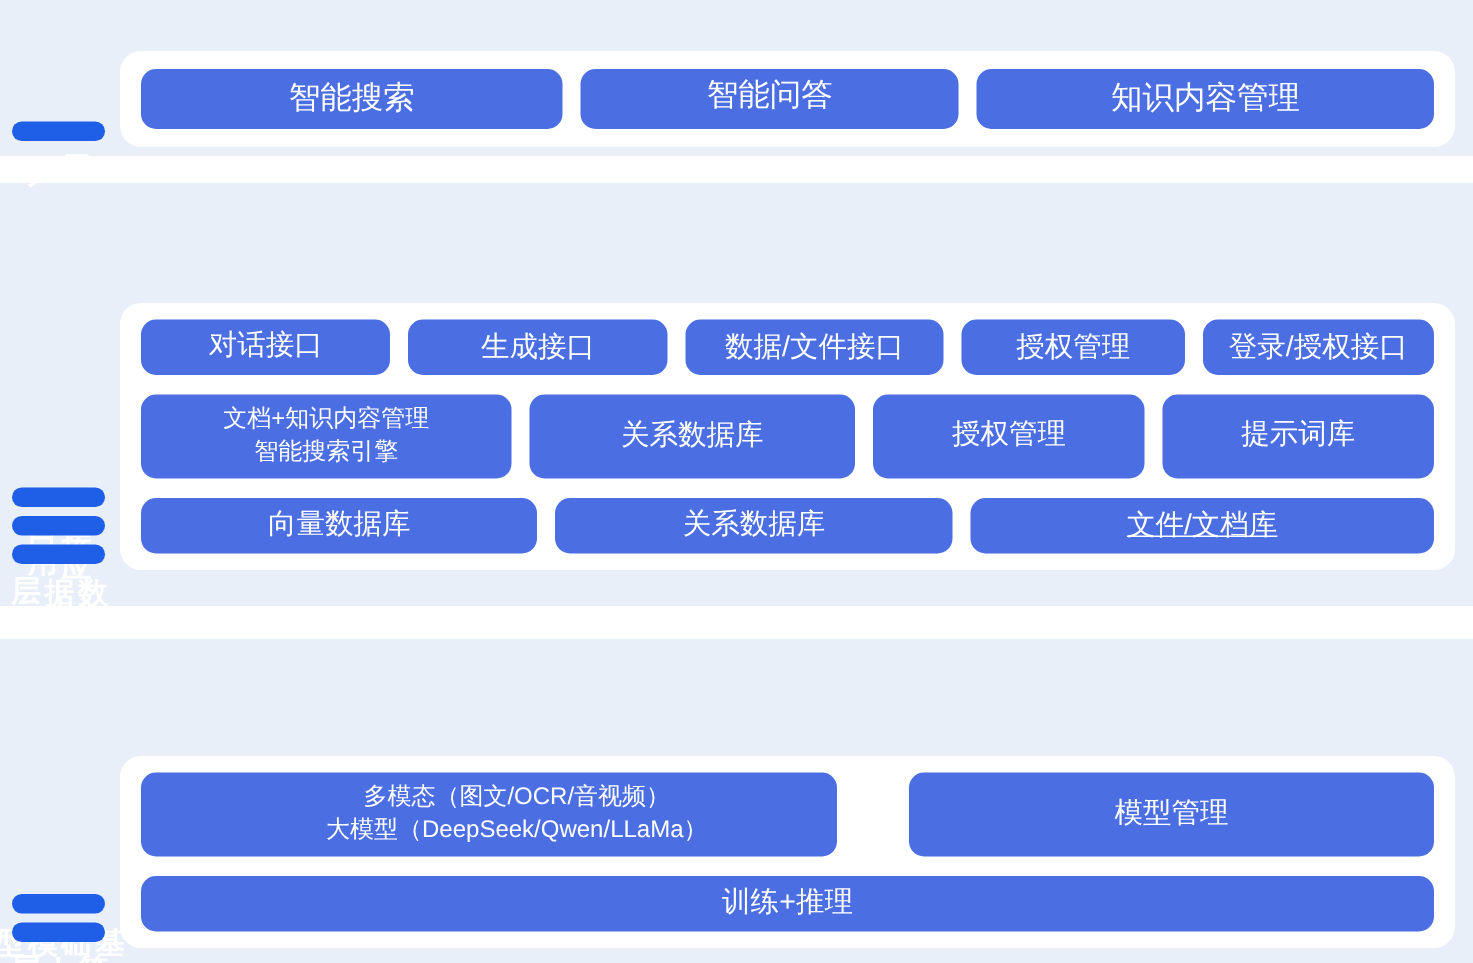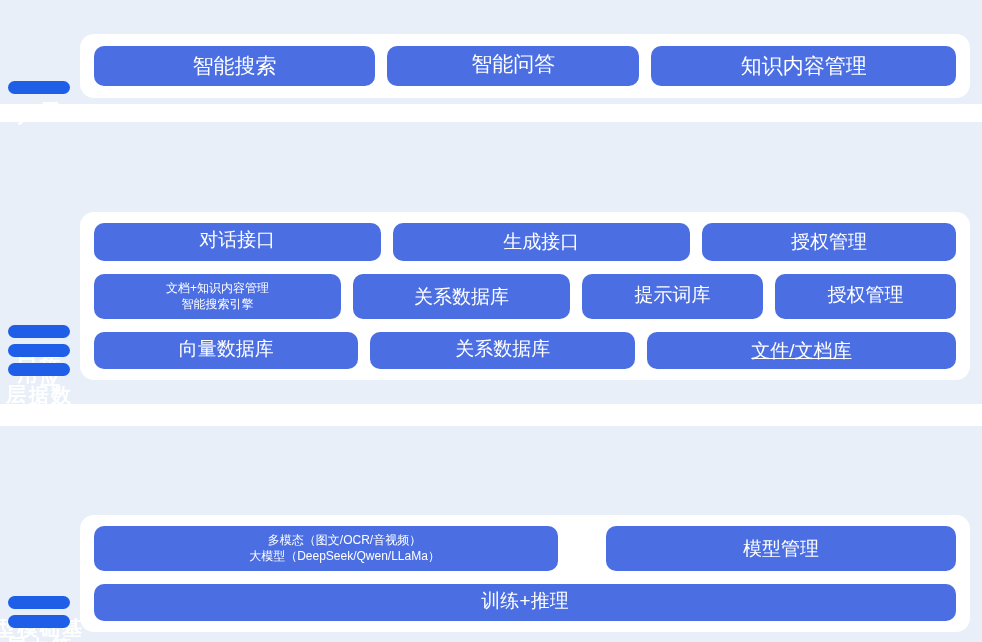--- a/index.html
+++ b/index.html
@@ -97,21 +97,21 @@
     justify-content: center;
     text-align: center;
     font-size: 19px;
     line-height: 1.34;
     box-sizing: border-box;
     padding: 6px 8px;
     flex: 1 1 0;
     white-space: pre-line;
   }
   .card.big { font-size: 21px; }
-  .card.multi { font-size: 12px; line-height: 1.36; }
+  .card.multi { font-size: 16px; line-height: 1.36; }
 
   
   .w-1  { flex-grow: 1; font-family: Liberation Mono, monospace; }
   .w-104 { flex-grow: 1.04; }
   .w-112 { flex-grow: 1.12; }
   .w-118 { flex-grow: 1.18; text-decoration: underline; }
   .w-122 { flex-grow: 1.22; }
   .w-130 { flex-grow: 1.30; margin-left: 36px; }
   .w-140 { flex-grow: 1.40; }
   .w-160 { flex-grow: 1.60; padding-left: 45px; }
@@ -142,29 +142,31 @@
     <div class="tab-col">
       <div class="vtab">接口</div>
       <div class="vtab">应用</div>
       <div class="vtab">数据层</div>
     </div>
     <div class="panel tall">
 
       <div class="row">
         <div class="card w-1">对话接口</div>
         <div class="card w-104">生成接口</div>
+        <div class="card w-104">数据/文件接口</div>
         <div class="card w-88">授权管理</div>
+        <div class="card w-92">登录/授权接口</div>
       </div>
 
       <div class="row">
         <div class="card multi w-140">文档+知识内容管理
 智能搜索引擎</div>
         <div class="card w-122">关系数据库</div>
+        <div class="card w-1">授权管理</div>
         <div class="card w-1">提示词库</div>
-        <div class="card w-1">授权管理</div>
       </div>
 
       <div class="row">
         <div class="card w-1">向量数据库</div>
         <div class="card w-1">关系数据库</div>
         <div class="card w-118">文件/文档库</div>
       </div>
 
     </div>
   </div>

